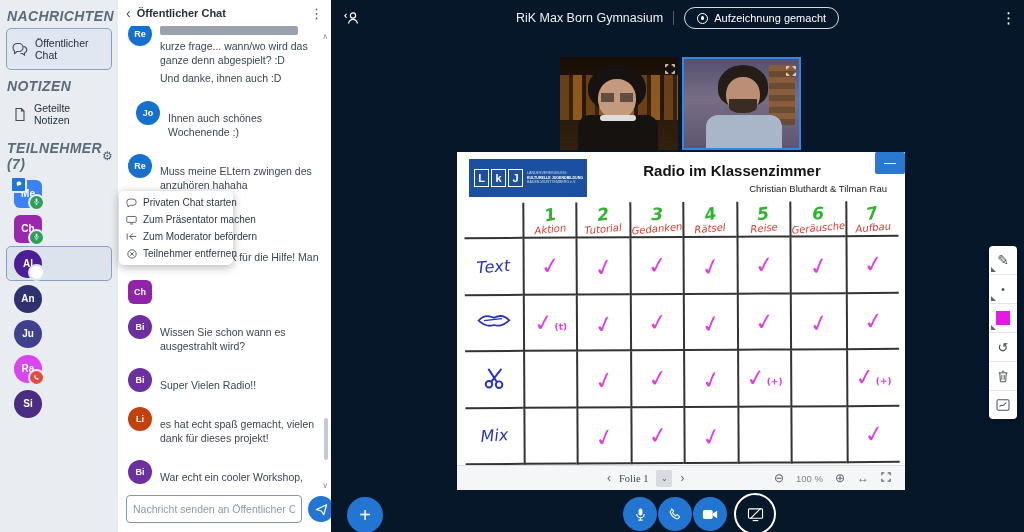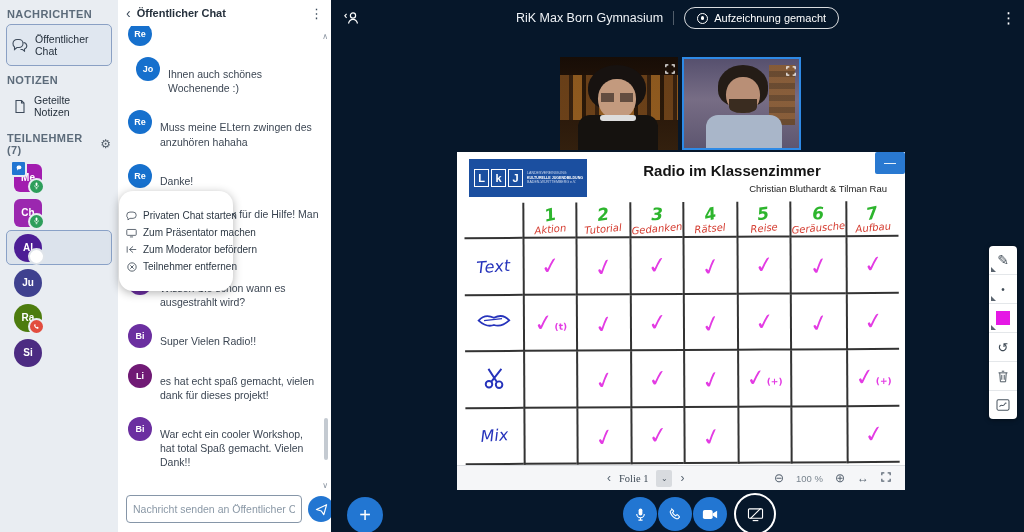--- a/index.html
+++ b/index.html
@@ -1,20 +1,20 @@
 <!DOCTYPE html>
 <html><head>
 <meta charset="utf-8">
 <style>
   html,body{margin:0;padding:0;}
   body{width:1024px;height:532px;position:relative;overflow:hidden;
        font-family:"Liberation Sans",sans-serif;background:#06172a;}
   
   #nav-panel{position:absolute;left:0;top:0;width:118px;height:532px;background:#e9edf2;}
-  .section-label{font-size:11px;font-weight:bold;letter-spacing:.4px;color:#5c6b7a;margin:8px 0 4px 7px;}
+  .section-label{font-size:14px;font-weight:bold;letter-spacing:.4px;color:#5c6b7a;margin:8px 0 4px 7px;font-style:italic;}
   .nav-item{display:flex;align-items:center;gap:6px;margin:0 6px;padding:4px 4px;border-radius:5px;font-size:10.5px;color:#25303c;cursor:pointer;}
   .nav-item.selected{background:#e0e7f0;border:1px solid #8aa0c4;padding:8px 4px;}
   .nav-item .nicon{width:18px;display:flex;justify-content:center;flex:none;}
   #participants-header{display:flex;align-items:center;justify-content:space-between;margin:10px 7px 4px 7px;}
   #participants-header .section-label{margin:0;}
   .gear{font-size:12px;color:#55606c;cursor:pointer;line-height:1;}
   #participants-list{display:flex;flex-direction:column;margin-top:2px;}
   .prow{height:33px;display:flex;align-items:center;margin:0 6px;padding-left:7px;border-radius:5px;border:1px solid transparent;}
   .prow.selected{background:#dce3ec;border-color:#89a1c7;}
   .avatar{width:28px;height:28px;border-radius:50%;color:#fff;font-size:10px;font-weight:bold;
@@ -44,22 +44,22 @@
   .msg.fragment .msg-body{padding-top:4px;white-space:nowrap;overflow:hidden;}
   #chat-scroll-up{position:absolute;right:3px;top:32px;font-size:8px;color:#8a94a0;}
   #chat-scroll-down{position:absolute;right:3px;top:481px;font-size:8px;color:#8a94a0;}
   #chat-scroll-thumb{position:absolute;right:3px;top:418px;width:4px;height:42px;background:#c4cad1;border-radius:2px;}
   #chat-input-row{position:absolute;left:8px;bottom:9px;display:flex;align-items:center;gap:6px;}
   #chat-input{width:162px;height:26px;border:1px solid #8696a8;border-radius:4px;font-size:10.5px;
               color:#3c4653;padding:0 6px;font-family:"Liberation Sans",sans-serif;}
   #chat-input::placeholder{color:#8a98a6;}
   #send-btn{width:26px;height:26px;border-radius:50%;background:#2276d2;display:flex;align-items:center;justify-content:center;cursor:pointer;flex:none;}
   
-  #context-menu{position:absolute;left:119px;top:191px;width:114px;background:#fff;border-radius:14px;
-                box-shadow:0 2px 10px rgba(0,0,0,.3);z-index:60;padding:16px 0;}
+  #context-menu{position:absolute;left:119px;top:191px;width:114px;background:#fff;border-radius:5px;
+                box-shadow:0 2px 10px rgba(0,0,0,.3);z-index:60;padding:3px 0;}
   .menu-item{display:flex;align-items:center;gap:6px;height:17px;padding:0 7px;font-size:10px;color:#2d3844;cursor:pointer;white-space:nowrap;}
   .menu-item .micon{width:11px;display:flex;justify-content:center;color:#4a5560;flex:none;}
   
   #main{position:absolute;left:331px;top:0;width:693px;height:532px;background:#06172a;color:#fff;}
   #topbar{position:absolute;left:0;top:0;width:693px;height:36px;display:flex;align-items:center;}
   #toggle-userlist{position:absolute;left:12px;top:10px;cursor:pointer;}
   #topbar-center{margin:0 auto;display:flex;align-items:center;gap:10px;}
   #meeting-title{font-size:12.5px;color:#eef2f6;}
   .tdivider{width:1px;height:14px;background:rgba(255,255,255,.3);}
   #record-btn{display:flex;align-items:center;gap:6px;border:1px solid rgba(255,255,255,.85);border-radius:13px;
@@ -163,21 +163,21 @@
       </svg>
     </span>
     <span>Geteilte Notizen</span>
   </div>
   <div id="participants-header">
     <div class="section-label">TEILNEHMER (7)</div>
     <span class="gear">⚙</span>
   </div>
   <div id="participants-list">
       <div class="prow">
-        <div class="avatar square" style="background: #a21caf;">
+        <div class="avatar square" style="background: #3b82f6;">
           <span>Me</span>
           <span class="badge topleft">
             <svg width="6" height="6" viewBox="0 0 10 10" fill="#fff">
               <path d="M1 4a3 3 0 0 1 3-3h2a3 3 0 0 1 0 6H4L2 9V6.5A3 3 0 0 1 1 4z"></path>
             </svg>
           </span>
           <span class="badge green">
             <svg width="7" height="8" viewBox="0 0 12 14">
               <rect x="4.4" y="1" width="3.2" height="6" rx="1.6" fill="#fff"></rect>
               <path d="M2.5 6a3.5 3.5 0 0 0 7 0M6 9.5v2M4.5 11.8h3" stroke="#fff" stroke-width="1.1" fill="none"></path>
@@ -196,26 +196,31 @@
           </span>
         </div>
       </div>
       <div class="prow selected">
         <div class="avatar" style="background: #4c1d95;">
           <span>Al</span>
           <span class="badge white"></span>
         </div>
       </div>
       <div class="prow">
+        <div class="avatar" style="background: rgb(47, 48, 112);">
+          <span>An</span>
+        </div>
+      </div>
+      <div class="prow">
         <div class="avatar" style="background: rgb(63, 65, 143);">
           <span>Ju</span>
         </div>
       </div>
       <div class="prow">
-        <div class="avatar" style="background: #4d7c0f;">
+        <div class="avatar" style="background: #d946ef;">
           <span>Ra</span>
           <span class="badge red">
             <svg width="7" height="7" viewBox="0 0 12 12" fill="#fff">
               <path d="M3.2 1.6 4.6 3c.2.2.2.6 0 .8l-.8.8c.6 1.2 1.6 2.2 2.8 2.8l.8-.8c.2-.2.6-.2.8 0l1.4 1.4c.2.2.2.6 0 .8l-.8.8c-.4.4-1 .5-1.5.3C4.8 9 2.9 7.1 2 4.6c-.2-.5-.1-1.1.3-1.5z"></path>
             </svg>
           </span>
         </div>
       </div>
       <div class="prow">
         <div class="avatar" style="background: rgb(76, 43, 130);">
@@ -229,20 +234,25 @@
   <div id="chat-header">
     <span class="back">‹</span>
     <span class="title">Öffentlicher Chat</span>
     <span class="kebab">⋮</span>
   </div>
   <div id="chat-messages">
       <div class="msg first">
         <div class="avatar" style="background: rgb(22, 112, 205);">
           <span>Re</span>
         </div>
+        <div class="msg-body">
+          <div class="redact"></div>
+          <div class="line">kurze frage... wann/wo wird das ganze denn abgespielt? :D</div>
+          <div class="line">Und danke, ihnen auch :D</div>
+        </div>
       </div>
       <div class="msg">
         <div class="avatar" style="background: rgb(22, 112, 205); margin-left: 8px;">
           <span>Jo</span>
         </div>
         <div class="msg-body">
           <div class="line">Ihnen auch schönes Wochenende :)</div>
         </div>
       </div>
       <div class="msg">
@@ -281,21 +291,21 @@
       </div>
       <div class="msg">
         <div class="avatar" style="background: rgb(107, 47, 160);">
           <span>Bi</span>
         </div>
         <div class="msg-body">
           <div class="line">Super Vielen Radio!!</div>
         </div>
       </div>
       <div class="msg">
-        <div class="avatar" style="background: #701a75;">
+        <div class="avatar" style="background: #c2410c;">
           <span>Li</span>
         </div>
         <div class="msg-body">
           <div class="line">es hat echt spaß gemacht, vielen dank für dieses projekt!</div>
         </div>
       </div>
       <div class="msg">
         <div class="avatar" style="background: rgb(107, 47, 160);">
           <span>Bi</span>
         </div>

